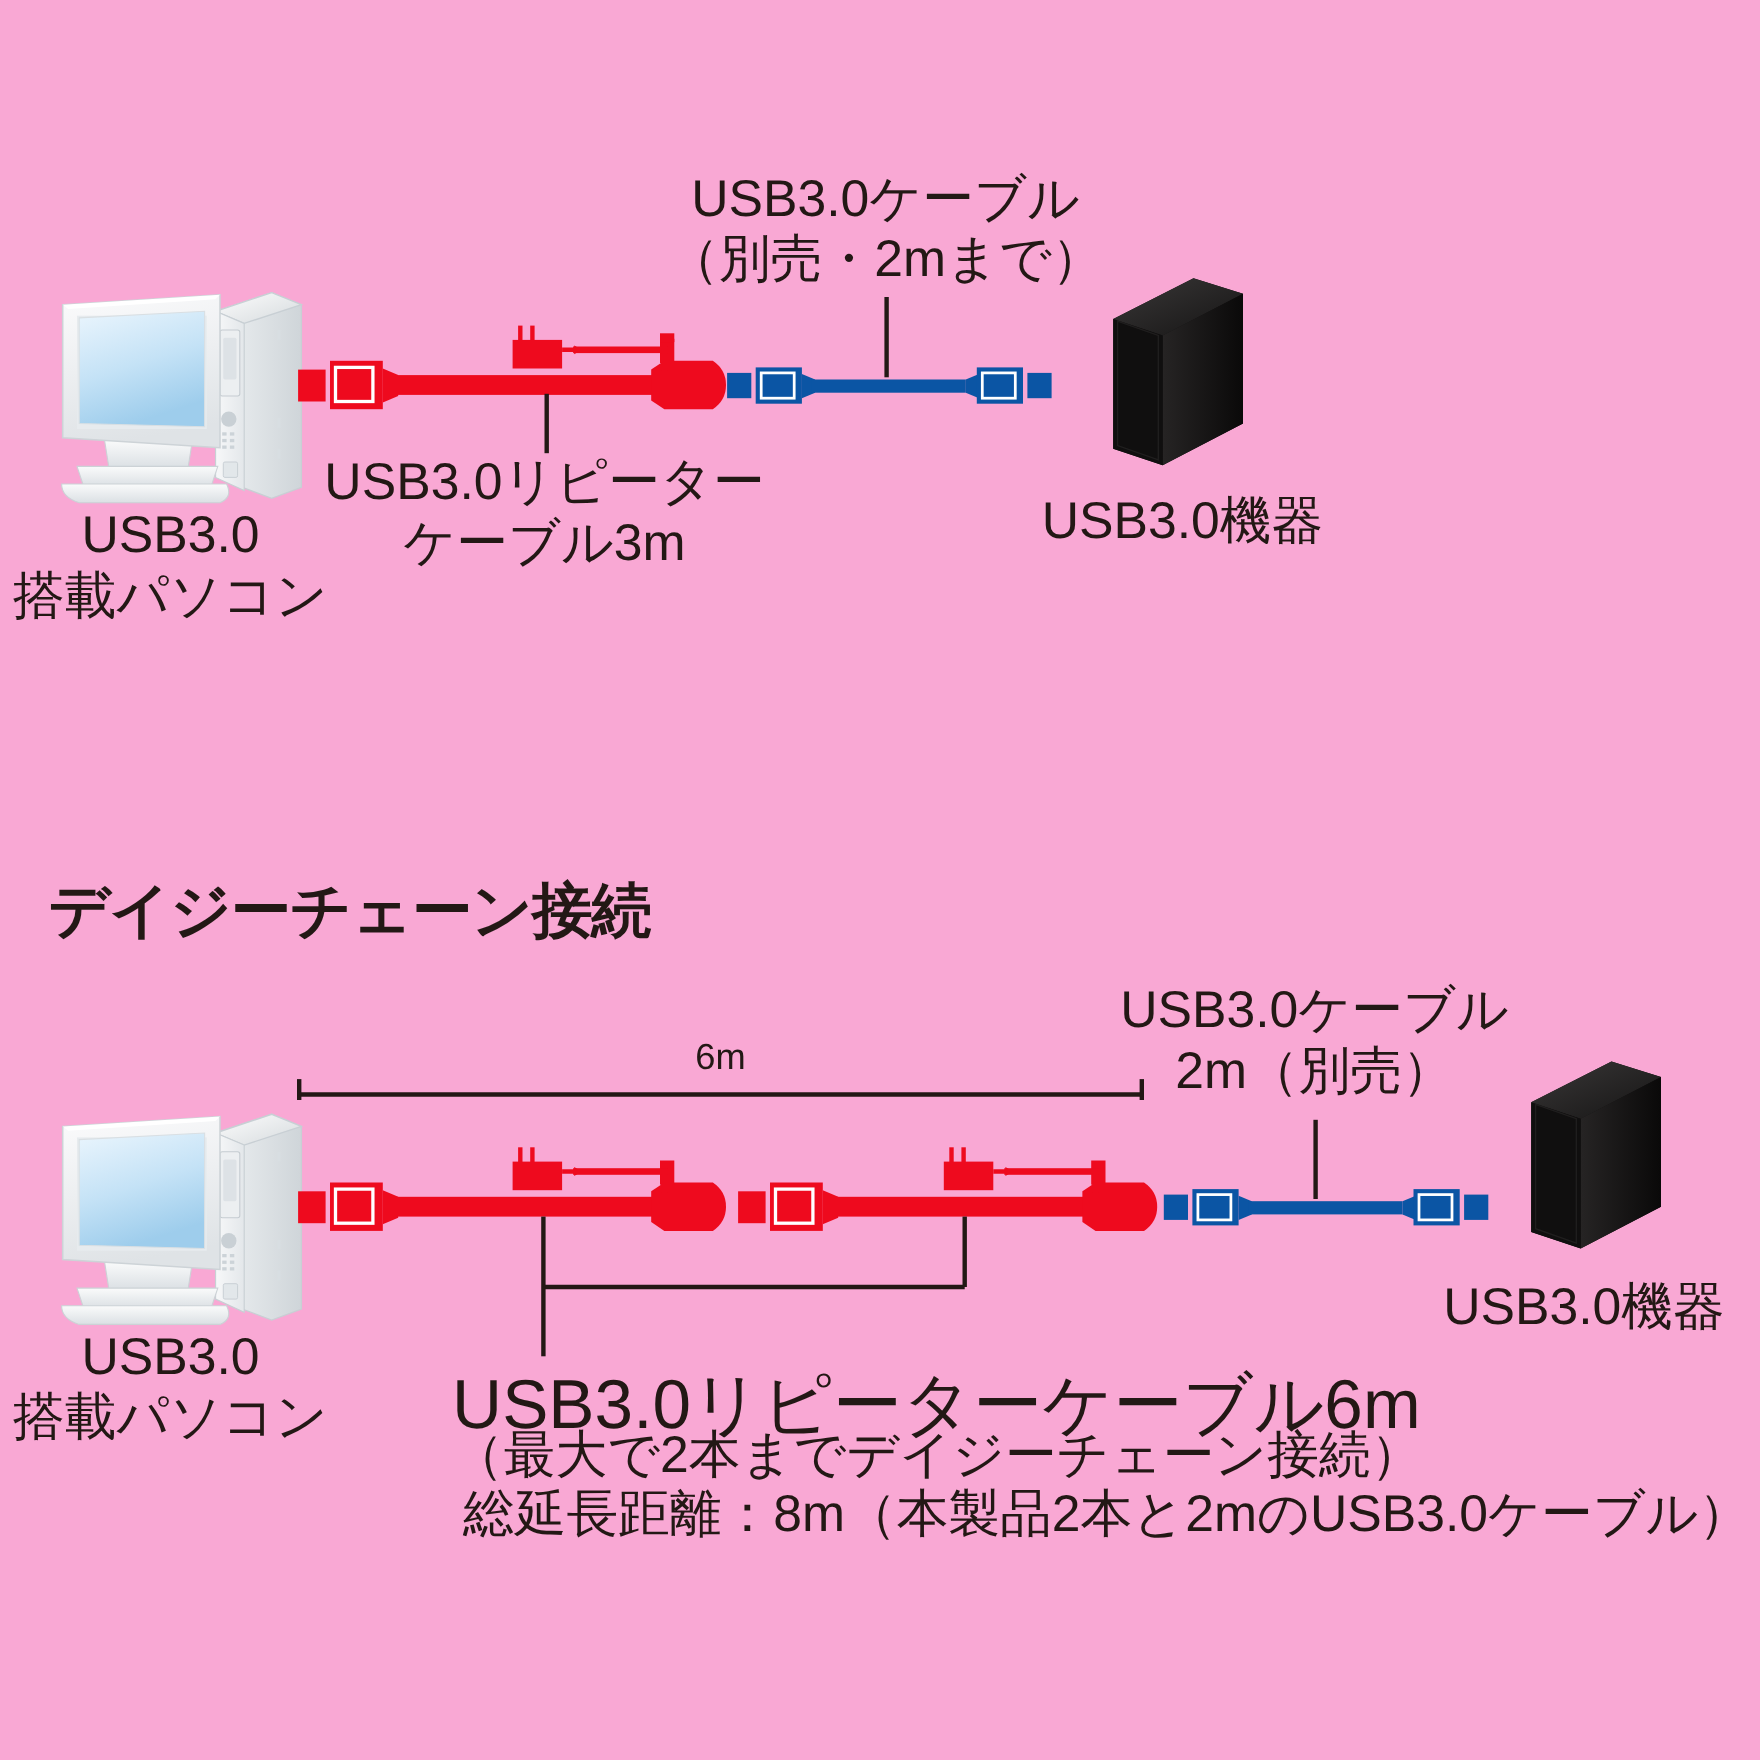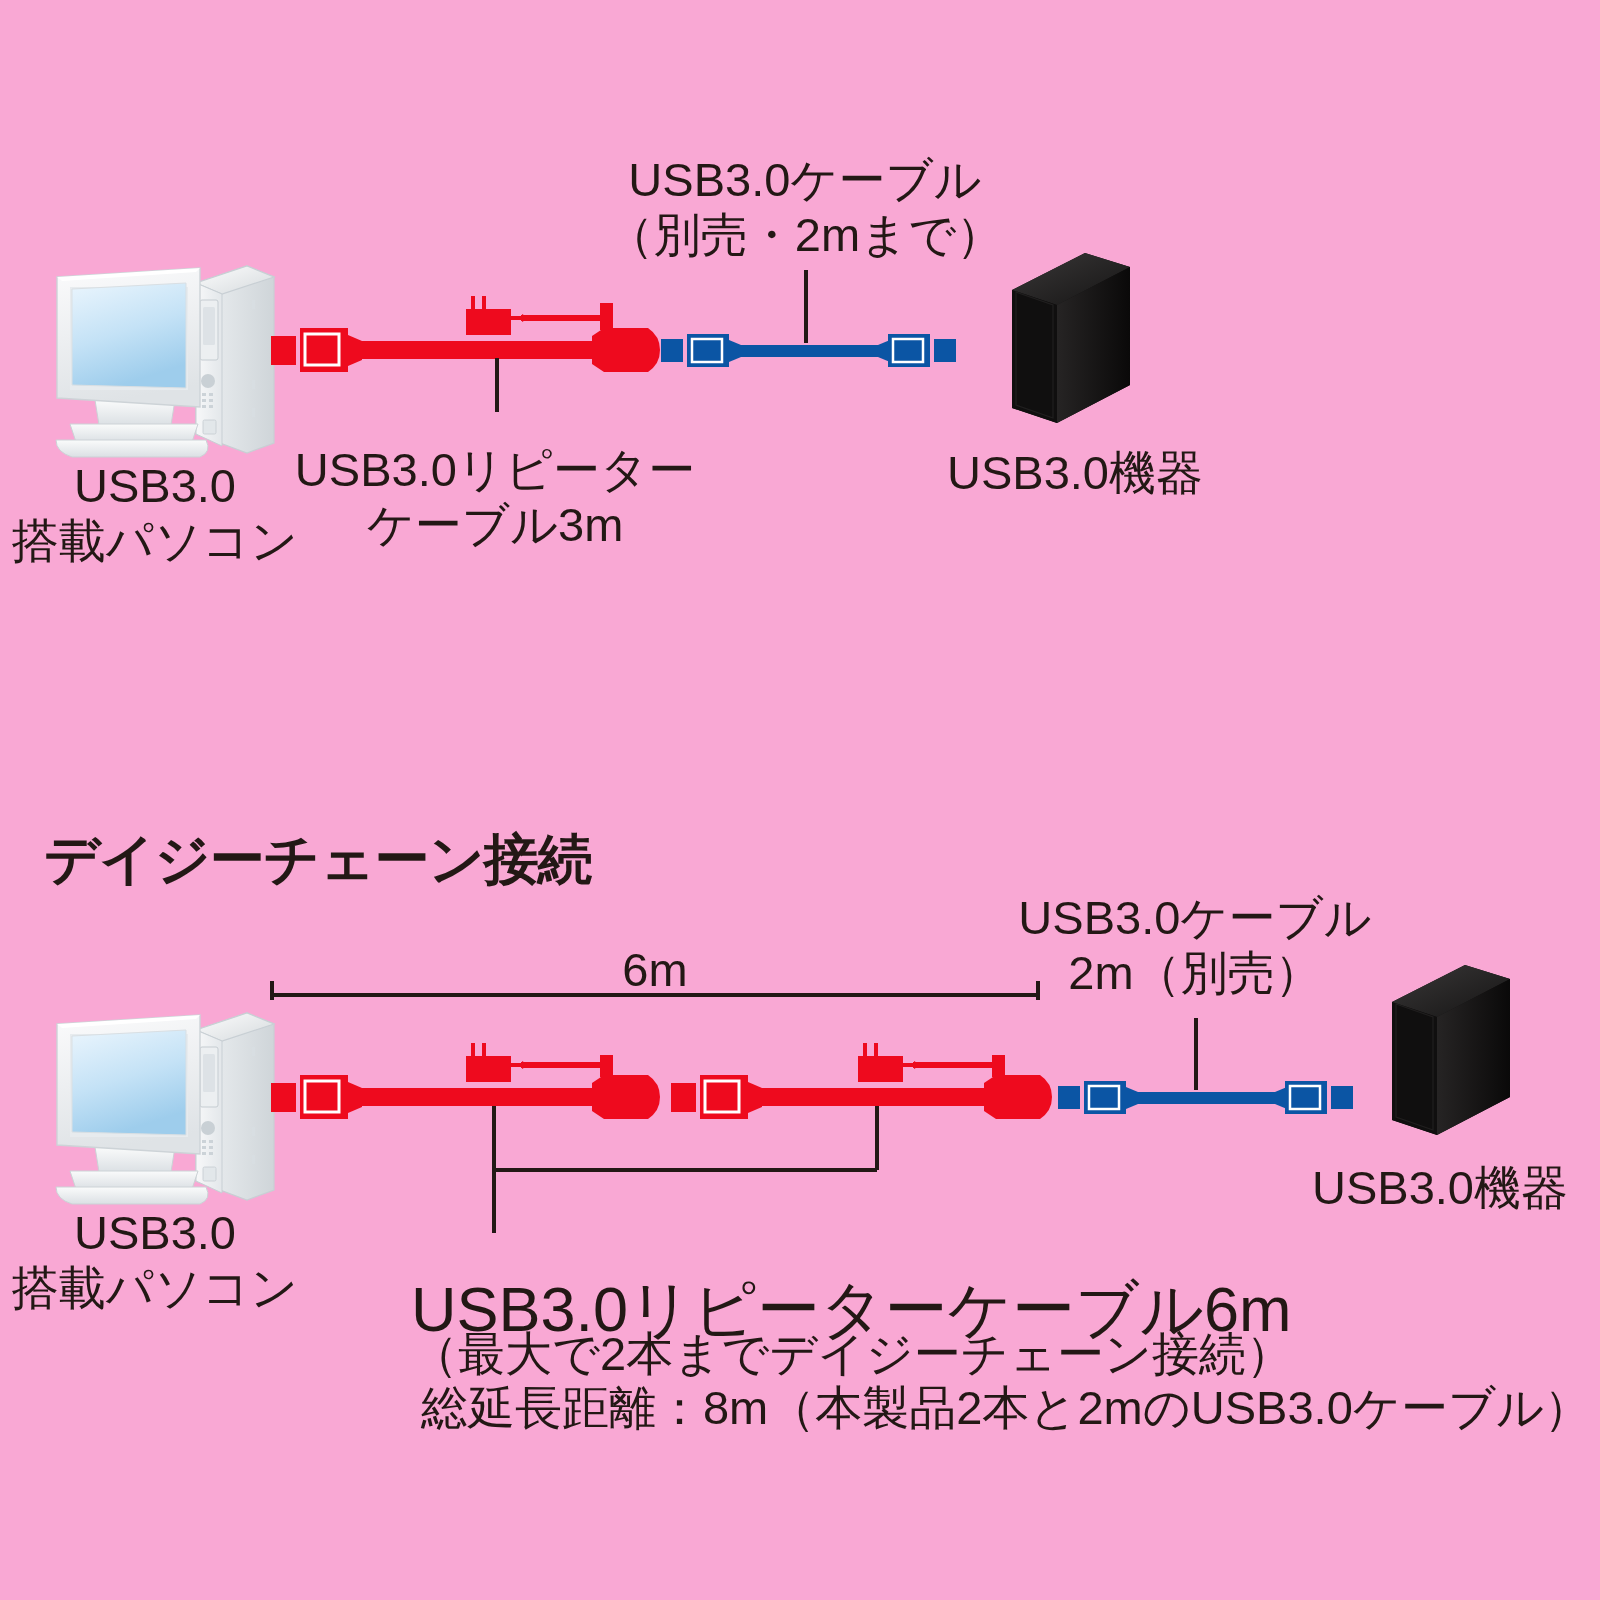--- a/index.html
+++ b/index.html
@@ -1,20 +1,20 @@
 <!DOCTYPE html>
 <html><head>
 <meta charset="utf-8">
 <style>
   html,body{margin:0;padding:0;background:#fff;}
   body{width:1600px;height:1600px;font-family:"Liberation Sans","DejaVu Sans",sans-serif;color:#231815;}
   #stage{position:relative;width:1600px;height:1600px;overflow:hidden;background:#f9a8d4;}
   .lbl{position:absolute;color:#231815;line-height:1.18;white-space:pre;font-weight:500;}
   .c{text-align:center;}
-  .l{text-align:left;margin-top:32px;}
+  .l{text-align:left;}
   svg{display:block;}
   .layer{position:absolute;left:0;top:0;width:1600px;height:1600px;pointer-events:none;}
 </style>
 </head>
 <body>
 
 <div id="stage">
 
   <svg class="layer" viewBox="0 0 1600 1600" width="1600" height="1600" xmlns="http://www.w3.org/2000/svg">
     <defs>
@@ -226,28 +226,28 @@
       <line x1="494" y1="1170" x2="494" y2="1233"></line>
     </g>
   </svg>
 
   <div class="lbl c" style="left:570px; top:152px; width:470px; font-size:47px;">USB3.0ケーブル
 （別売・2mまで）</div>
 
   <div class="lbl c" style="left:10px; top:458px; width:290px; font-size:47px;">USB3.0
 搭載パソコン</div>
 
-  <div class="lbl c" style="left:260px; top:410px; width:470px; font-size:47px;margin-top:32px;">USB3.0リピーター
+  <div class="lbl c" style="left:260px; top:410px; width:470px; font-size:47px;">USB3.0リピーター
 ケーブル3m</div>
 
   <div class="lbl c" style="left:900px; top:445px; width:350px; font-size:47px;">USB3.0機器</div>
 
   <div class="lbl l" style="left:44px; top:795px; width:800px; font-size:55px; font-weight:700; letter-spacing:-1px;">デイジーチェーン接続</div>
 
-  <div class="lbl c" style="left:555px; top:942px; width:200px; font-size:47px;">6m</div>
+  <div class="lbl c" style="left:555px; top:942px; width:200px; font-size:33px;">6m</div>
 
   <div class="lbl c" style="left:960px; top:890px; width:470px; font-size:47px;">USB3.0ケーブル
 2m（別売）</div>
 
   <div class="lbl c" style="left:10px; top:1205px; width:290px; font-size:47px;">USB3.0
 搭載パソコン</div>
 
   <div class="lbl c" style="left:1280px; top:1160px; width:320px; font-size:47px;">USB3.0機器</div>
 
   <div class="lbl l" style="left:411px; top:1240px; width:1180px; font-size:63px;">USB3.0リピーターケーブル6m</div>

